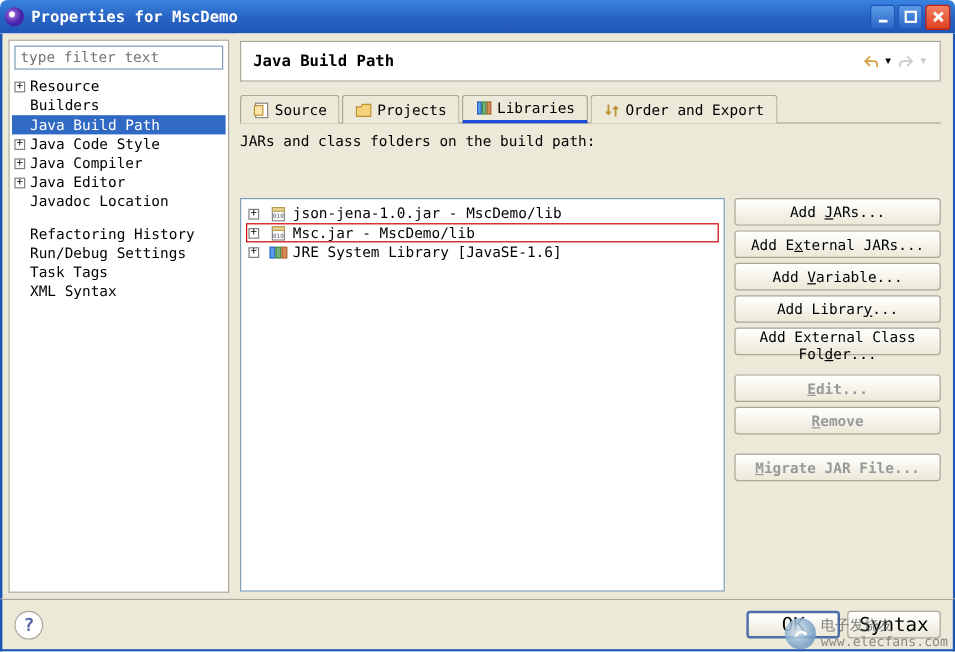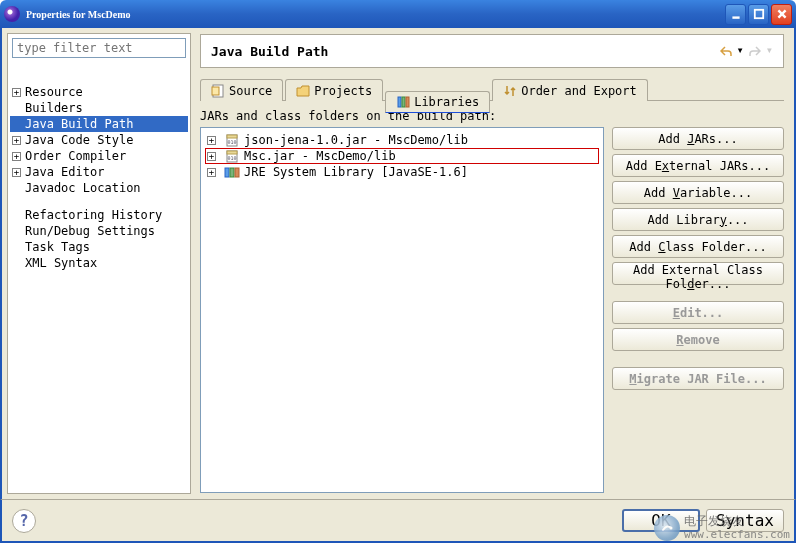--- a/index.html
+++ b/index.html
@@ -22,21 +22,21 @@
       font-weight: bold;
       border-radius: 6px 6px 0 0;
     }
     .titlebar-icon {
       width: 16px;
       height: 16px;
       margin-right: 6px;
       background: radial-gradient(circle at 6px 6px, #fff 2px, #8855cc 3px, #4422aa 8px);
       border-radius: 50%;
     }
-    .titlebar-text { flex: 1; font-size: 10px; font-family: Liberation Serif, serif; }
+    .titlebar-text { flex: 1; font-size: 13px; }
     .win-controls { display: flex; gap: 2px; }
     .win-btn {
       width: 21px; height: 21px;
       background: linear-gradient(to bottom, #5a9de8, #2964c4);
       border: 1px solid #1e56b8;
       border-radius: 3px;
       display: flex; align-items: center; justify-content: center;
       color: #fff;
       cursor: pointer;
     }
@@ -49,21 +49,20 @@
       border-left: 2px solid #1e56b8;
       border-right: 2px solid #1e56b8;
     }
     .left-pane {
       width: 184px;
       background: #fff;
       border: 1px solid #aca899;
       margin: 5px;
       display: flex;
       flex-direction: column;
-      gap: 20px;
     }
     .filter-input {
       width: calc(100% - 8px);
       margin: 4px;
       border: 1px solid #7f9db9;
       padding: 2px 4px;
       font-family: inherit;
       font-size: 12px;
       color: #888;
     }
@@ -136,22 +135,22 @@
       border-bottom: none;
       border-radius: 3px 3px 0 0;
       margin-right: 2px;
       background: #ece9d8;
       cursor: pointer;
       position: relative;
       top: 1px;
     }
     .tab.active {
       background: #ece9d8;
-      border-bottom: 1px solid #1d4ed8;
-      top: 13px;
+      border-bottom: 3px solid #1d4ed8;
+      top: 1px;
     }
     .tab-icon {
       width: 14px; height: 14px;
       display: flex; align-items: center; justify-content: center;
     }
     .content-area {
       flex: 1;
       display: flex;
       gap: 8px;
     }
@@ -230,21 +229,21 @@
       background: linear-gradient(to bottom, #fff, #ece9d8);
       border-radius: 3px;
       font-family: inherit;
       font-size: 16px;
       cursor: pointer;
       margin-left: 6px;
     }
     .footer-btn.default {
       border: 2px solid #4a6ea9;
     }
-    .mid-col { display: flex; flex-direction: column; flex: 1; }
+    .mid-col { display: flex; flex-direction: column; flex: 1; gap: 36px; }
     .u { text-decoration: underline; }
     .watermark {
       position: absolute;
       right: 6px;
       bottom: 2px;
       display: flex;
       align-items: center;
       gap: 4px;
       opacity: 0.85;
       pointer-events: none;
@@ -301,21 +300,21 @@
         <div class="tree-item selected">
           <span class="expander blank"></span>
           <span>Java Build Path</span>
         </div>
         <div class="tree-item">
           <span class="expander">+</span>
           <span>Java Code Style</span>
         </div>
         <div class="tree-item">
           <span class="expander">+</span>
-          <span>Order Compiler</span>
+          <span>Java Compiler</span>
         </div>
         <div class="tree-item">
           <span class="expander">+</span>
           <span>Java Editor</span>
         </div>
         <div class="tree-item">
           <span class="expander blank"></span>
           <span>Javadoc Location</span>
         </div>
         <div class="tree-item">
@@ -434,21 +433,20 @@
                 </svg>
               </span>
               <span>JRE System Library [JavaSE-1.6]</span>
             </div>
           </div>
         <div class="button-col">
           <button class="btn">Add <span class="u">J</span>ARs...</button>
           <button class="btn">Add E<span class="u">x</span>ternal JARs...</button>
           <button class="btn">Add <span class="u">V</span>ariable...</button>
           <button class="btn">Add Librar<span class="u">y</span>...</button>
-          <button class="btn">Add <span class="u">C</span>lass Folder...</button>
           <button class="btn">Add External Class Fol<span class="u">d</span>er...</button>
           <div style="height:8px"></div>
           <button class="btn" disabled=""><span class="u">E</span>dit...</button>
           <button class="btn" disabled=""><span class="u">R</span>emove</button>
           <div style="height:8px"></div>
           <button class="btn" disabled=""><span class="u">M</span>igrate JAR File...</button>
         </div>
       </div>
     </div>
   </div>

